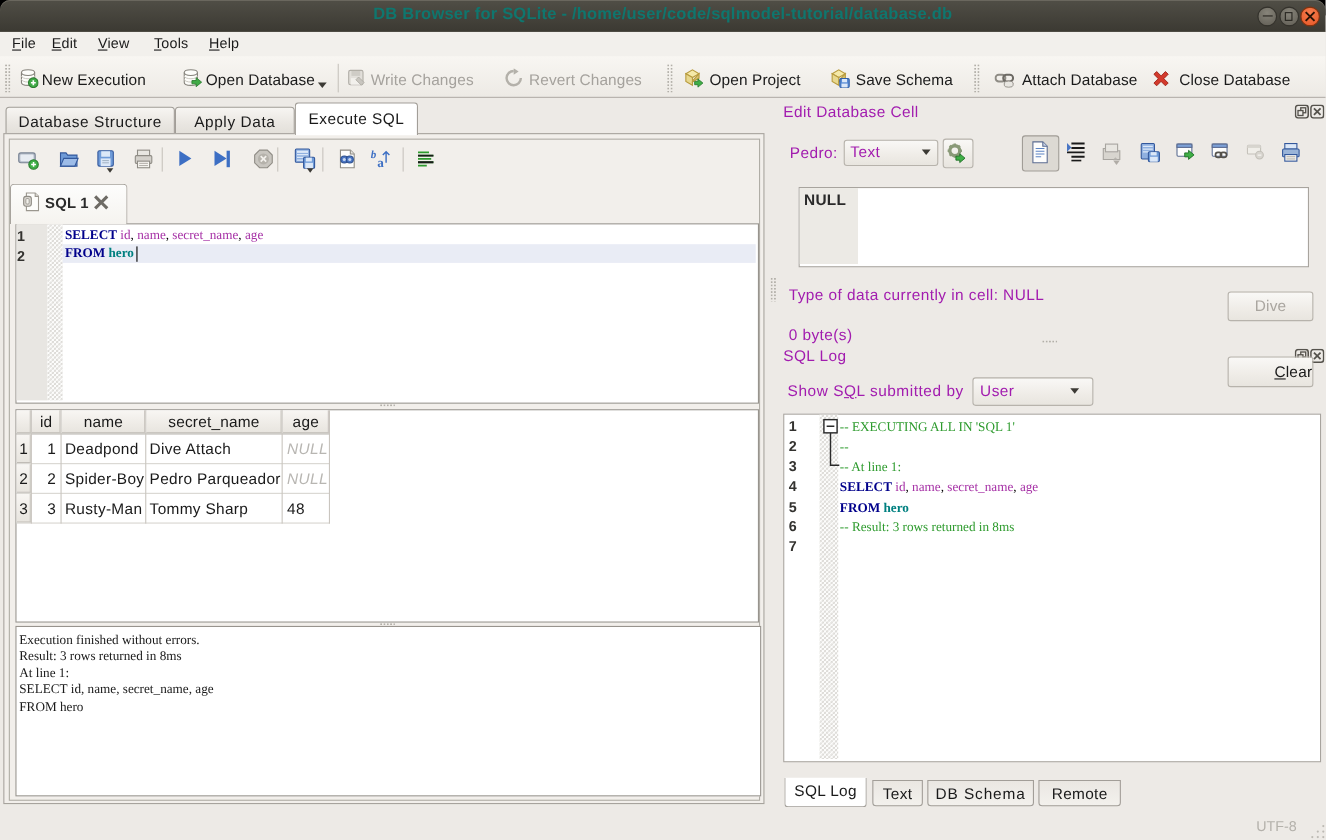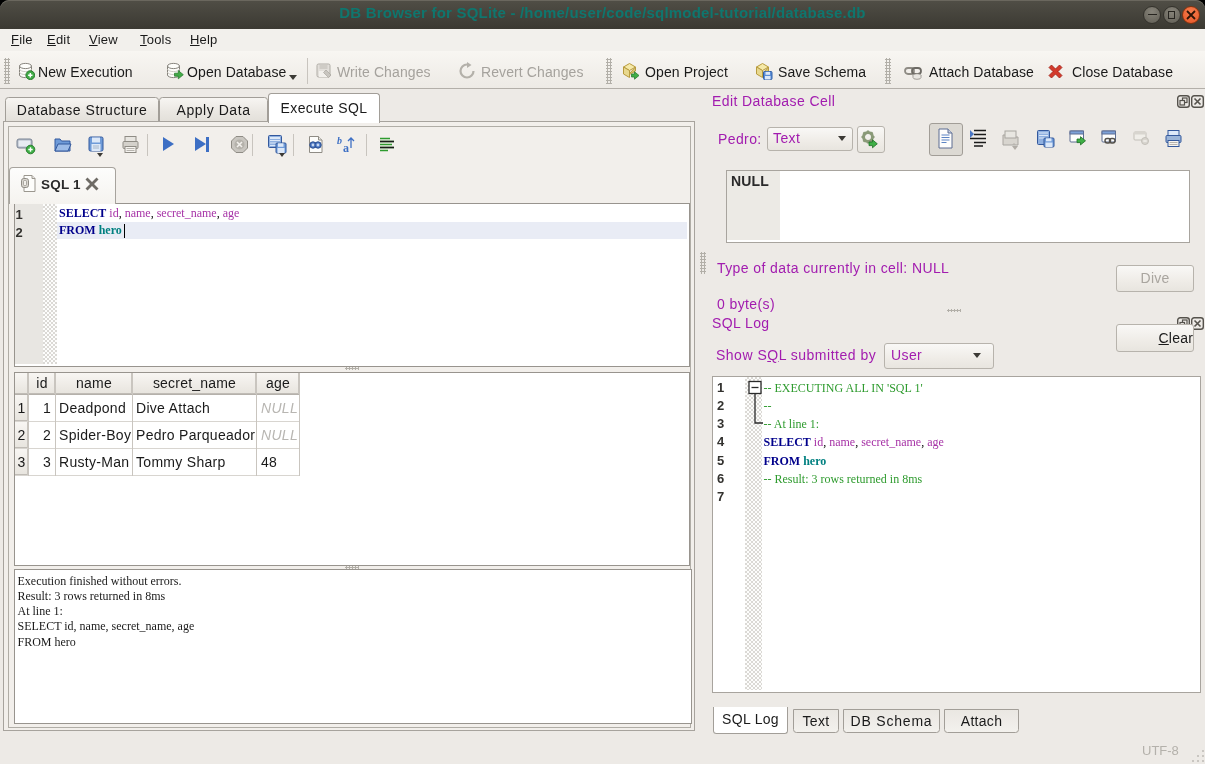--- a/index.html
+++ b/index.html
@@ -339,21 +339,21 @@
 <svg class="abs" style="left:748px;top:380px" width="18" height="46" viewBox="0 0 18 46">
  <path d="M7 13.5 v29.5 h8" stroke="#2a2a2a" stroke-width="1.3" fill="none"></path>
  <rect x="1" y="1.5" width="12" height="12" fill="#fff" stroke="#2a2a2a" stroke-width="1.3"></rect>
  <path d="M3.5 7.5 h7" stroke="#2a2a2a" stroke-width="1.3"></path>
 </svg>
 <div class="abs mono" style="left:763.5px;top:378.7px;font-size:12px;line-height:18.2px;white-space:pre"><span class="cm">-- EXECUTING ALL IN 'SQL 1'</span><br><span class="cm">--</span><br><span class="cm">-- At line 1:</span><br><span class="kw">SELECT</span> <span class="id">id</span>, <span class="id">name</span>, <span class="id">secret_name</span>, <span class="id">age</span><br><span class="kw">FROM</span> <span class="tb">hero</span><br><span class="cm">-- Result: 3 rows returned in 8ms</span></div>
 
 <div class="abs" style="left:713px;top:707px;width:73px;height:26px;background:#fff;border:1px solid #a29e98;border-top:none;border-radius:0 0 3.5px 3.5px;text-align:center;line-height:25px;font-size:14px;color:#1a1a1a;letter-spacing:0.3px">SQL Log</div>
 <div class="abs tab-b" style="left:793px;top:709px;width:44px;height:22px;line-height:22px">Text</div>
 <div class="abs tab-b" style="left:843px;top:709px;width:95px;height:22px;line-height:22px;letter-spacing:0.8px">DB Schema</div>
-<div class="abs tab-b" style="left:944px;top:709px;width:73px;height:22px;line-height:22px">Attach</div>
+<div class="abs tab-b" style="left:944px;top:709px;width:73px;height:22px;line-height:22px">Remote</div>
 <svg class="abs" style="left:1191px;top:749px" width="14" height="14" viewBox="0 0 14 14">
 <g fill="#bdbab4">
         <circle cx="12" cy="2" r="1"></circle>
         <circle cx="12" cy="7" r="1"></circle>
         <circle cx="7" cy="7" r="1"></circle>
         <circle cx="12" cy="12" r="1"></circle>
         <circle cx="7" cy="12" r="1"></circle>
         <circle cx="2" cy="12" r="1"></circle>
       </g>
     </svg>

